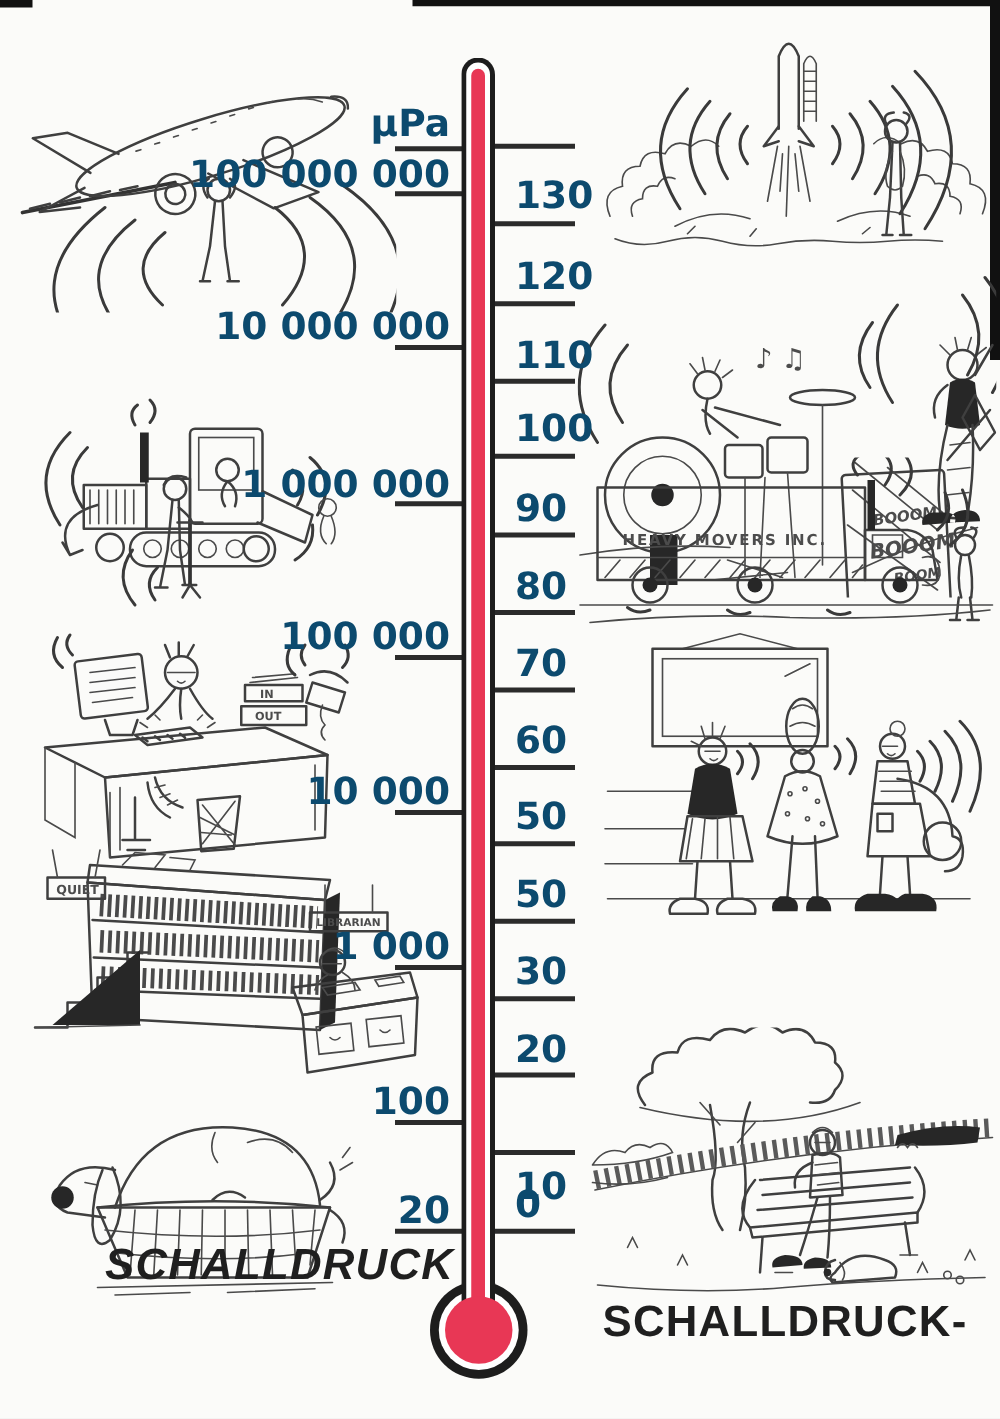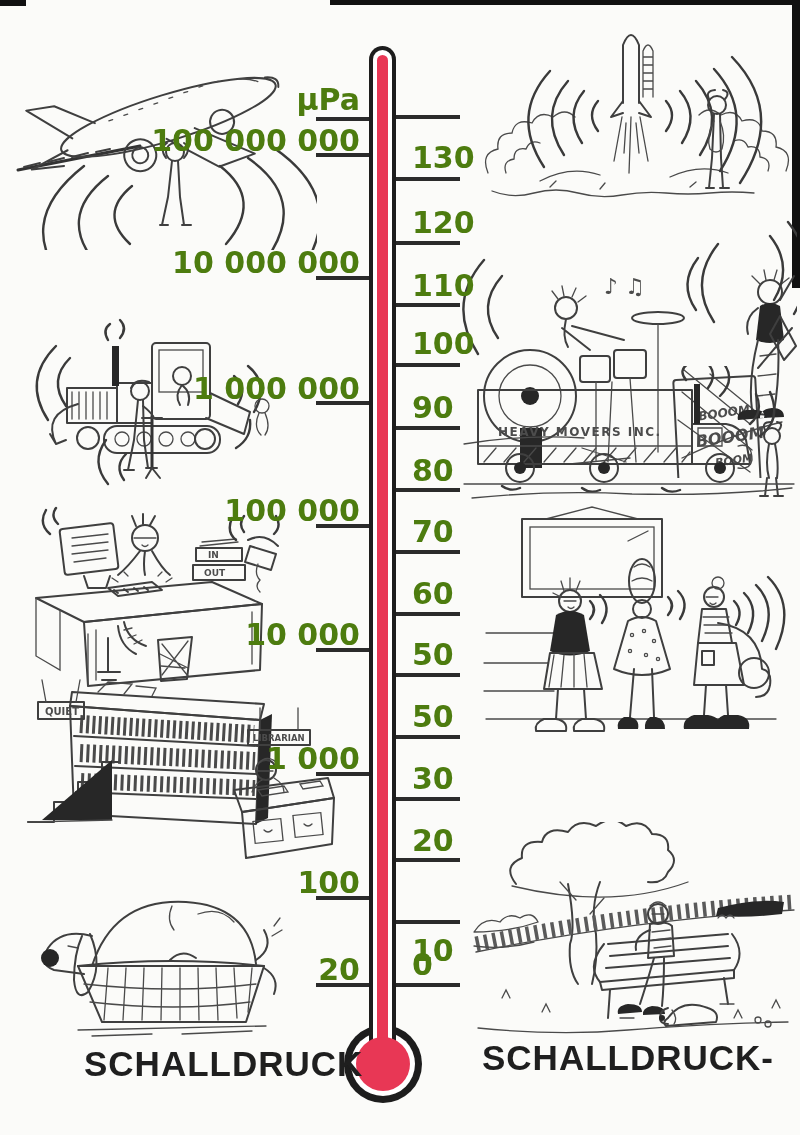--- a/index.html
+++ b/index.html
@@ -22,27 +22,27 @@
   }
   .bulb-outer{position:absolute;left:344px;top:1025px;width:78px;height:78px;border-radius:50%;background:#1d1d1d;z-index:3;}
   .bulb-white{position:absolute;left:351px;top:1032px;width:64px;height:64px;border-radius:50%;background:#fff;z-index:4;}
   .bulb-red{position:absolute;left:356px;top:1037px;width:54px;height:54px;border-radius:50%;background:#e83755;z-index:8;}
   
   #scale-layer{position:absolute;inset:0;z-index:5;}
   .tick{position:absolute;height:4px;background:#2b2b2b;}
   .tick-db{left:394px;width:66px;}
   .tick-upa{left:316px;width:56px;}
   .lbl{position:absolute;font-weight:bold;font-size:30px;letter-spacing:0px;
-       transform:translateY(-50%);white-space:nowrap;color:#4d7c0f;}
+       transform:translateY(-50%);white-space:nowrap;color:#0c4a6e;}
   .lbl-db{left:412px;}
   .lbl-upa{right:440px;text-align:right;}
   
   .caption{position:absolute;font-family:"Liberation Sans","DejaVu Sans",sans-serif;
     font-weight:bold;font-size:35px;letter-spacing:1px;color:#1f1f1f;z-index:9;}
-  #caption-left{left:84px;top:1044px;}
+  #caption-left{left:84px;top:992px;font-style:italic;}
   #caption-right{left:482px;top:1038px;}
   
   #watermark{position:absolute;right:4px;bottom:8px;z-index:10;color:#8f8f8f;
     text-align:right;line-height:1.05;opacity:.85;}
   #watermark .wm-row1{display:flex;align-items:center;justify-content:flex-end;gap:6px;}
   #watermark .wm-cn{font-size:36px;font-weight:bold;letter-spacing:2px;}
   #watermark .wm-row2{display:flex;align-items:baseline;justify-content:flex-end;gap:6px;}
   #watermark .wm-script{font-size:15px;font-style:italic;color:#7d7d7d;}
   #watermark .wm-domain{font-size:31px;font-weight:bold;letter-spacing:1px;color:#979797;}
   

